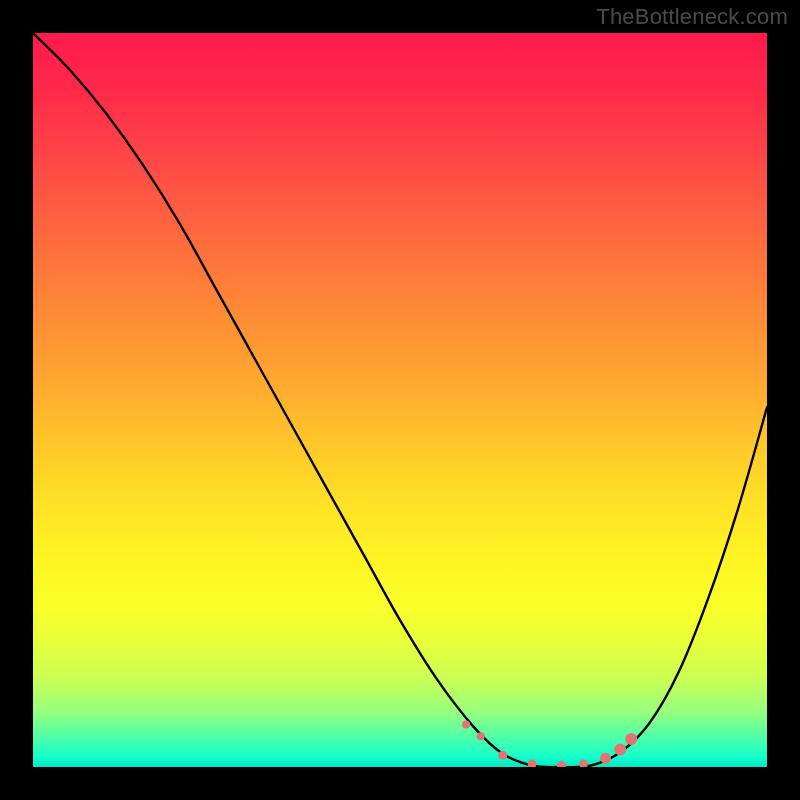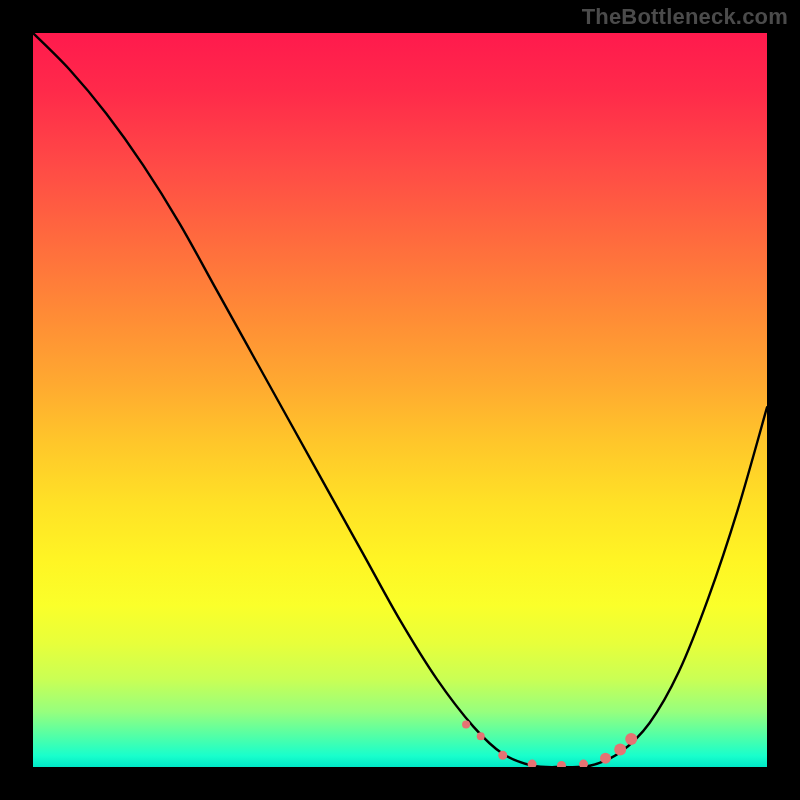--- a/index.html
+++ b/index.html
@@ -10,21 +10,21 @@
     position: relative;
     overflow: hidden;
     font-family: Arial, Helvetica, sans-serif;
   }
   .watermark {
     position: absolute;
     top: 4px;
     right: 12px;
     color: #4b4b4b;
     font-size: 22px;
-    font-weight: 700;
+    font-weight: 400;
     letter-spacing: 0.2px;
     z-index: 10;
   }
   .plot {
     position: absolute;
     left: 33px;
     top: 33px;
     width: 734px;
     height: 734px;
     background: linear-gradient(

